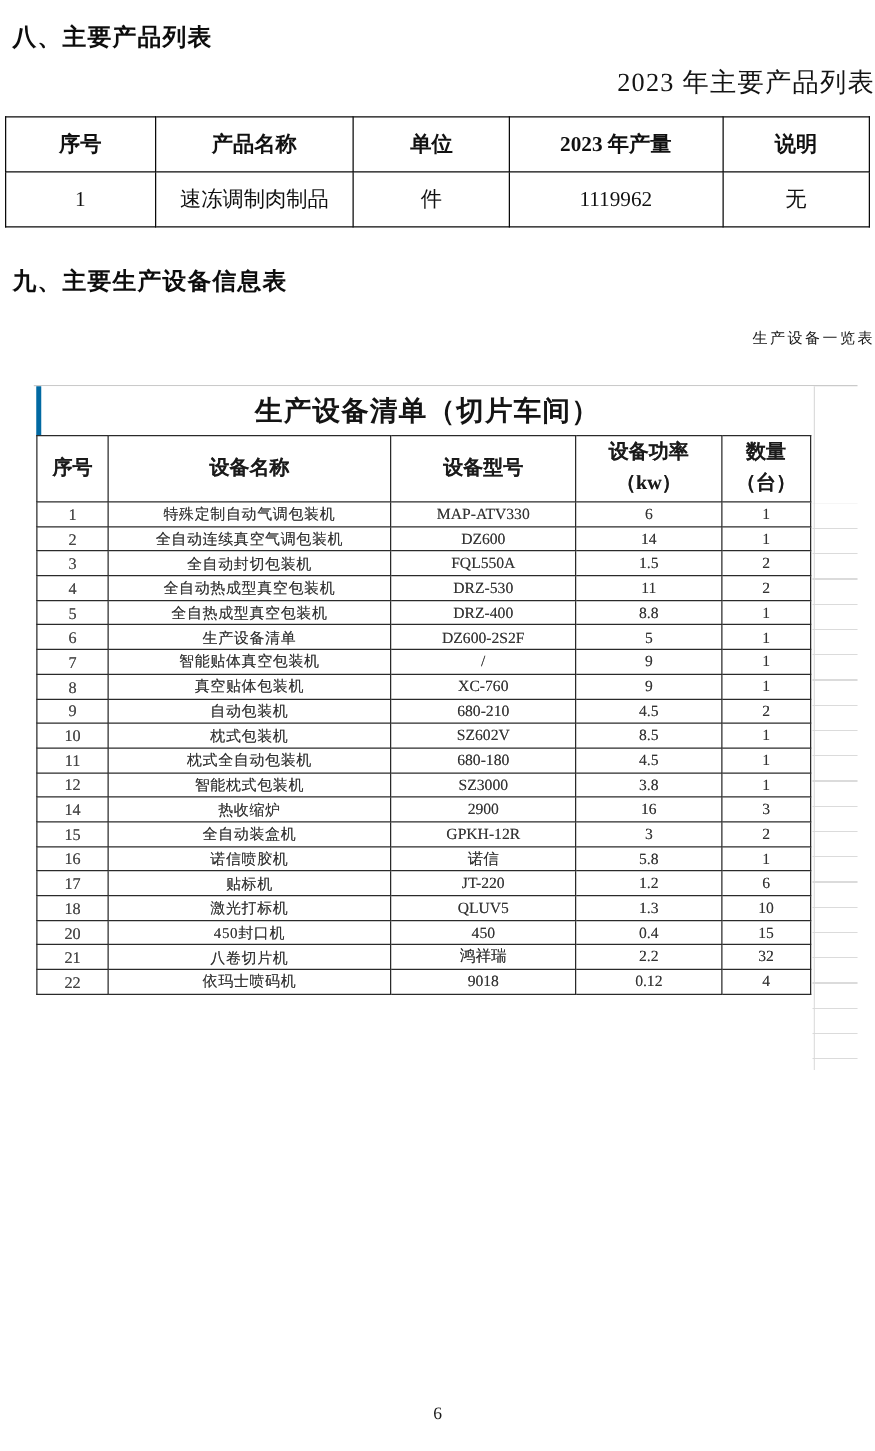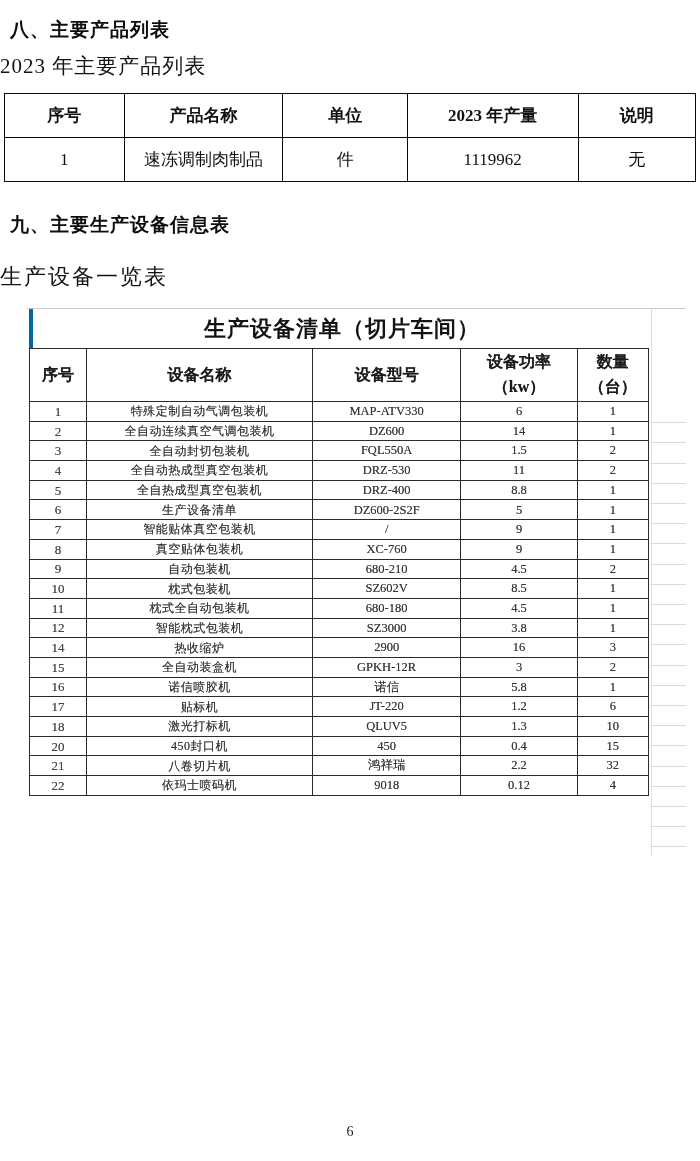--- a/index.html
+++ b/index.html
@@ -23,25 +23,25 @@
     letter-spacing: 1px;
     color: #0d0d0d;
   }
   .sec8 { top: 7px; margin-top: 10px; }
   .sec9 { top: 212px; font-family: Liberation Serif, serif; }
 
   
   .center-title {
     position: absolute;
     left: 0; width: 100%;
-    text-align: left;
+    text-align: right;
     color: #141414;
   }
   .t1-title { top: 52px; font-size: 21px; letter-spacing: 1px; }
-  .t2-sub   { top: 262px; font-size: 22px; letter-spacing: 2px; }
+  .t2-sub   { top: 262px; font-size: 12px; letter-spacing: 2px; }
 
   
   table.t1 {
     position: absolute;
     top: 93px; left: 4px;
     width: 692px;
     border-collapse: collapse;
     table-layout: fixed;
     font-size: 17px;
   }

